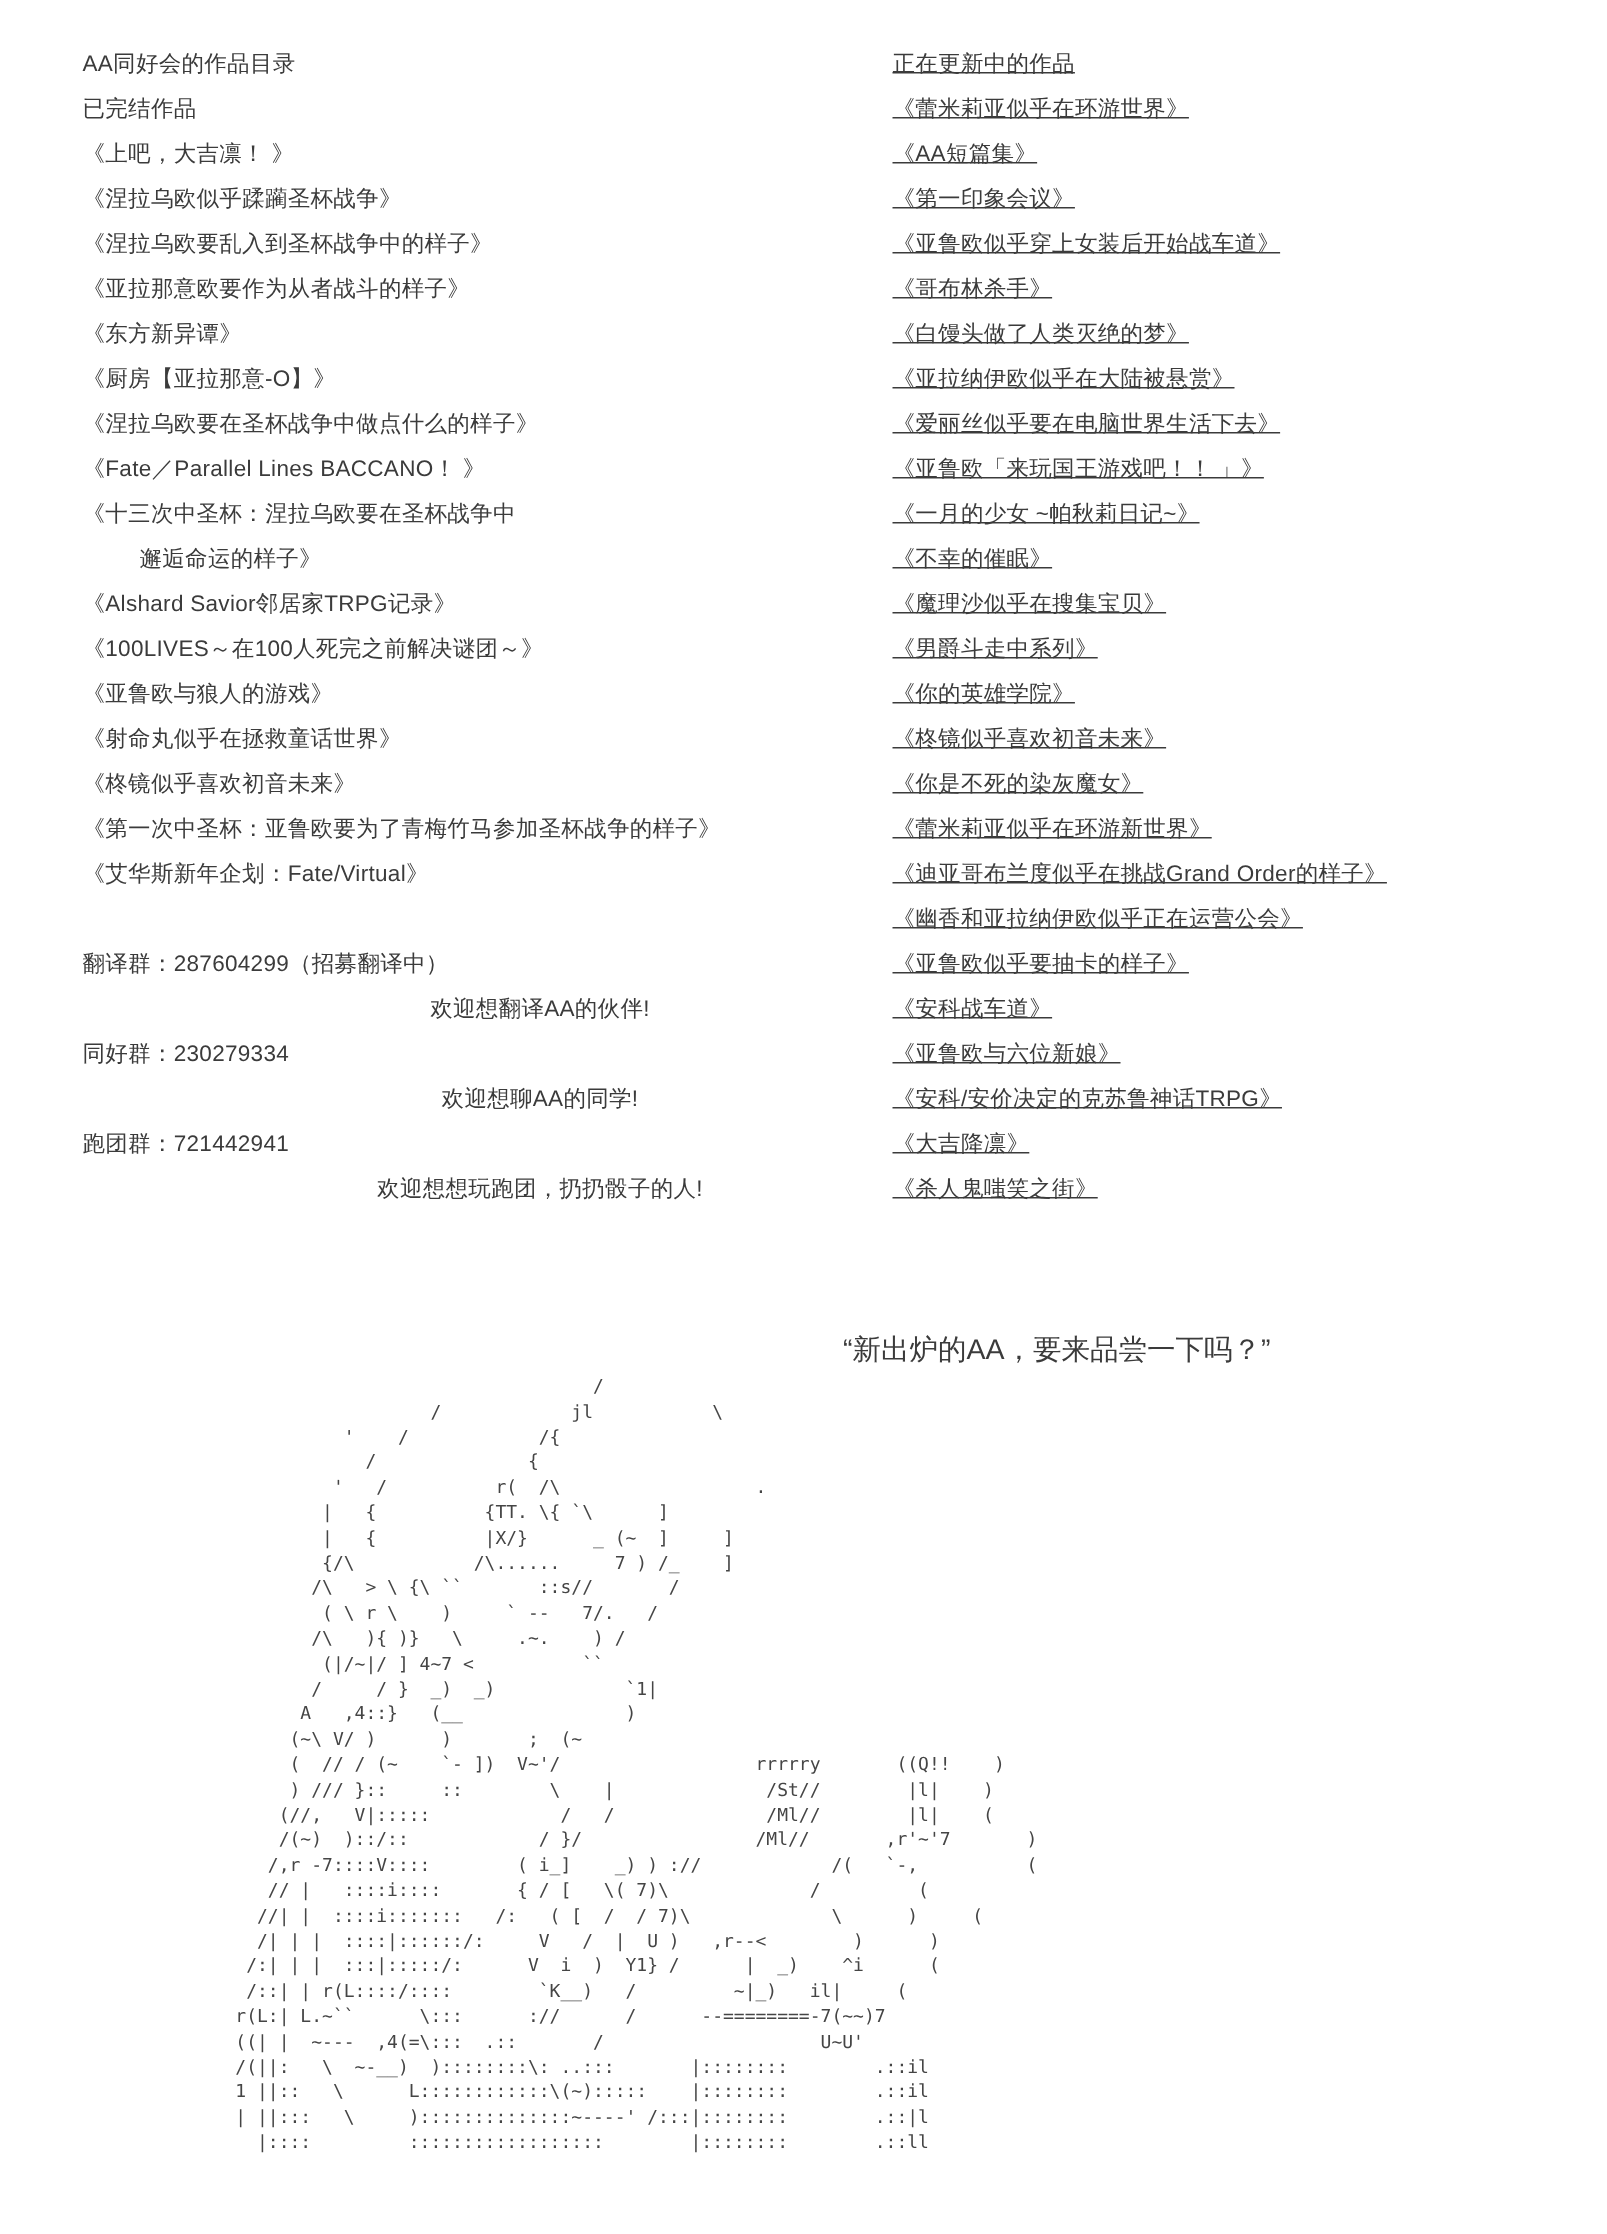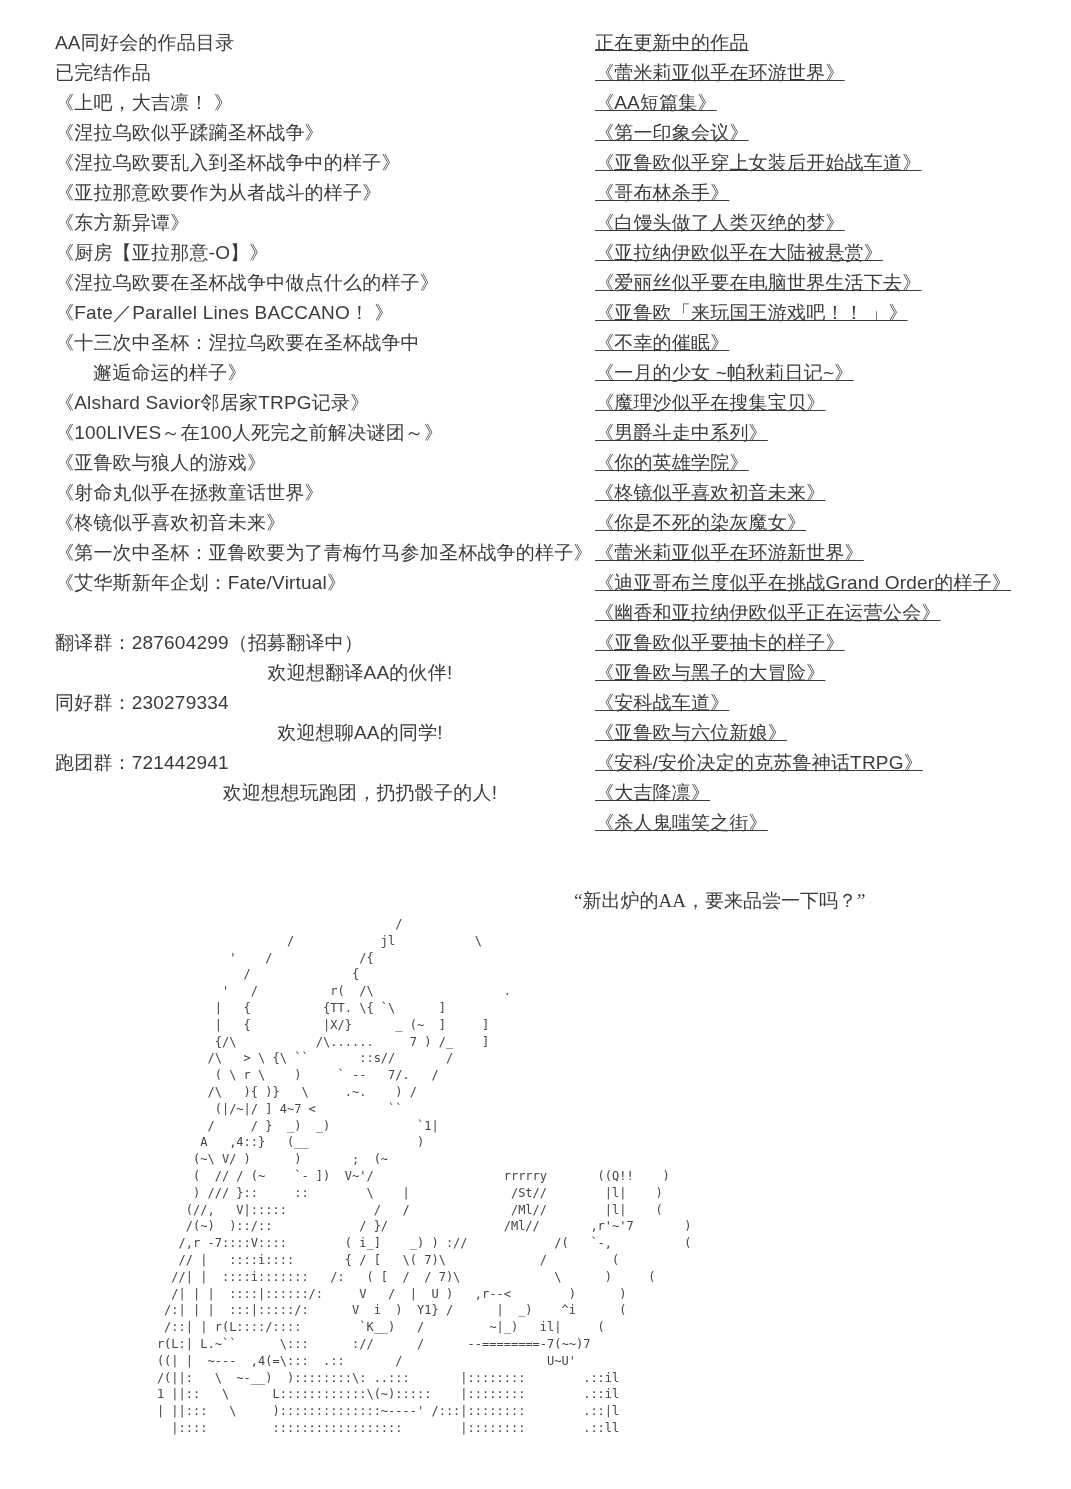--- a/index.html
+++ b/index.html
@@ -6,38 +6,37 @@
   html, body { width: 1071px; height: 1489px; background: #ffffff; }
   body {
     position: relative;
     font-family: "Liberation Sans", "DejaVu Sans", sans-serif;
     color: #3b3b3b;
     overflow: hidden;
   }
   .col {
     position: absolute;
     top: 28px;
-    font-size: 19px;
+    font-size: 15px;
     line-height: 30px;
     font-weight: 400;
   }
   .col-left  { left: 55px;  width: 545px; }
   .col-right { left: 595px; width: 464px; text-decoration: underline; }
   .line { white-space: nowrap; letter-spacing: 0.2px; }
   .line.indent { padding-left: 38px; }
   .contact { margin-top: 30px; }
   .contact .line.indent { padding-left: 65px; text-align: center; }
   .quote {
     position: absolute;
-    left: 574px;
+    left: 562px;
     top: 888px;
     font-size: 19px;
     line-height: 26px;
     white-space: nowrap;
-    font-family: Liberation Serif, serif;
   }
   .art {
     position: absolute;
     left: 128px;
     top: 916px;
     font-family: "DejaVu Sans Mono", "Liberation Mono", monospace;
     font-size: 12px;
     line-height: 16.8px;
     color: #454545;
     white-space: pre;
@@ -85,32 +84,31 @@
     <div>
         <div class="line"><span>《蕾米莉亚似乎在环游世界》</span></div>
         <div class="line"><span>《AA短篇集》</span></div>
         <div class="line"><span>《第一印象会议》</span></div>
         <div class="line"><span>《亚鲁欧似乎穿上女装后开始战车道》</span></div>
         <div class="line"><span>《哥布林杀手》</span></div>
         <div class="line"><span>《白馒头做了人类灭绝的梦》</span></div>
         <div class="line"><span>《亚拉纳伊欧似乎在大陆被悬赏》</span></div>
         <div class="line"><span>《爱丽丝似乎要在电脑世界生活下去》</span></div>
         <div class="line"><span>《亚鲁欧「来玩国王游戏吧！！ 」》</span></div>
+        <div class="line"><span>《一月的少女 ~帕秋莉日记~》</span></div>
         <div class="line"><span>《不幸的催眠》</span></div>
-        <div class="line"><span>《一月的少女 ~帕秋莉日记~》</span></div>
         <div class="line"><span>《魔理沙似乎在搜集宝贝》</span></div>
         <div class="line"><span>《男爵斗走中系列》</span></div>
         <div class="line"><span>《你的英雄学院》</span></div>
         <div class="line"><span>《柊镜似乎喜欢初音未来》</span></div>
         <div class="line"><span>《你是不死的染灰魔女》</span></div>
         <div class="line"><span>《蕾米莉亚似乎在环游新世界》</span></div>
         <div class="line"><span>《迪亚哥布兰度似乎在挑战Grand Order的样子》</span></div>
         <div class="line"><span>《幽香和亚拉纳伊欧似乎正在运营公会》</span></div>
         <div class="line"><span>《亚鲁欧似乎要抽卡的样子》</span></div>
-        <div class="line"><span>《亚鲁欧与黑子的大冒险》</span></div>
         <div class="line"><span>《安科战车道》</span></div>
         <div class="line"><span>《亚鲁欧与六位新娘》</span></div>
         <div class="line"><span>《安科/安价决定的克苏鲁神话TRPG》</span></div>
         <div class="line"><span>《大吉降凛》</span></div>
         <div class="line"><span>《杀人鬼嗤笑之街》</span></div>
       </div>
   </div>
 
   <div class="quote">“新出炉的AA，要来品尝一下吗？”</div>
 

